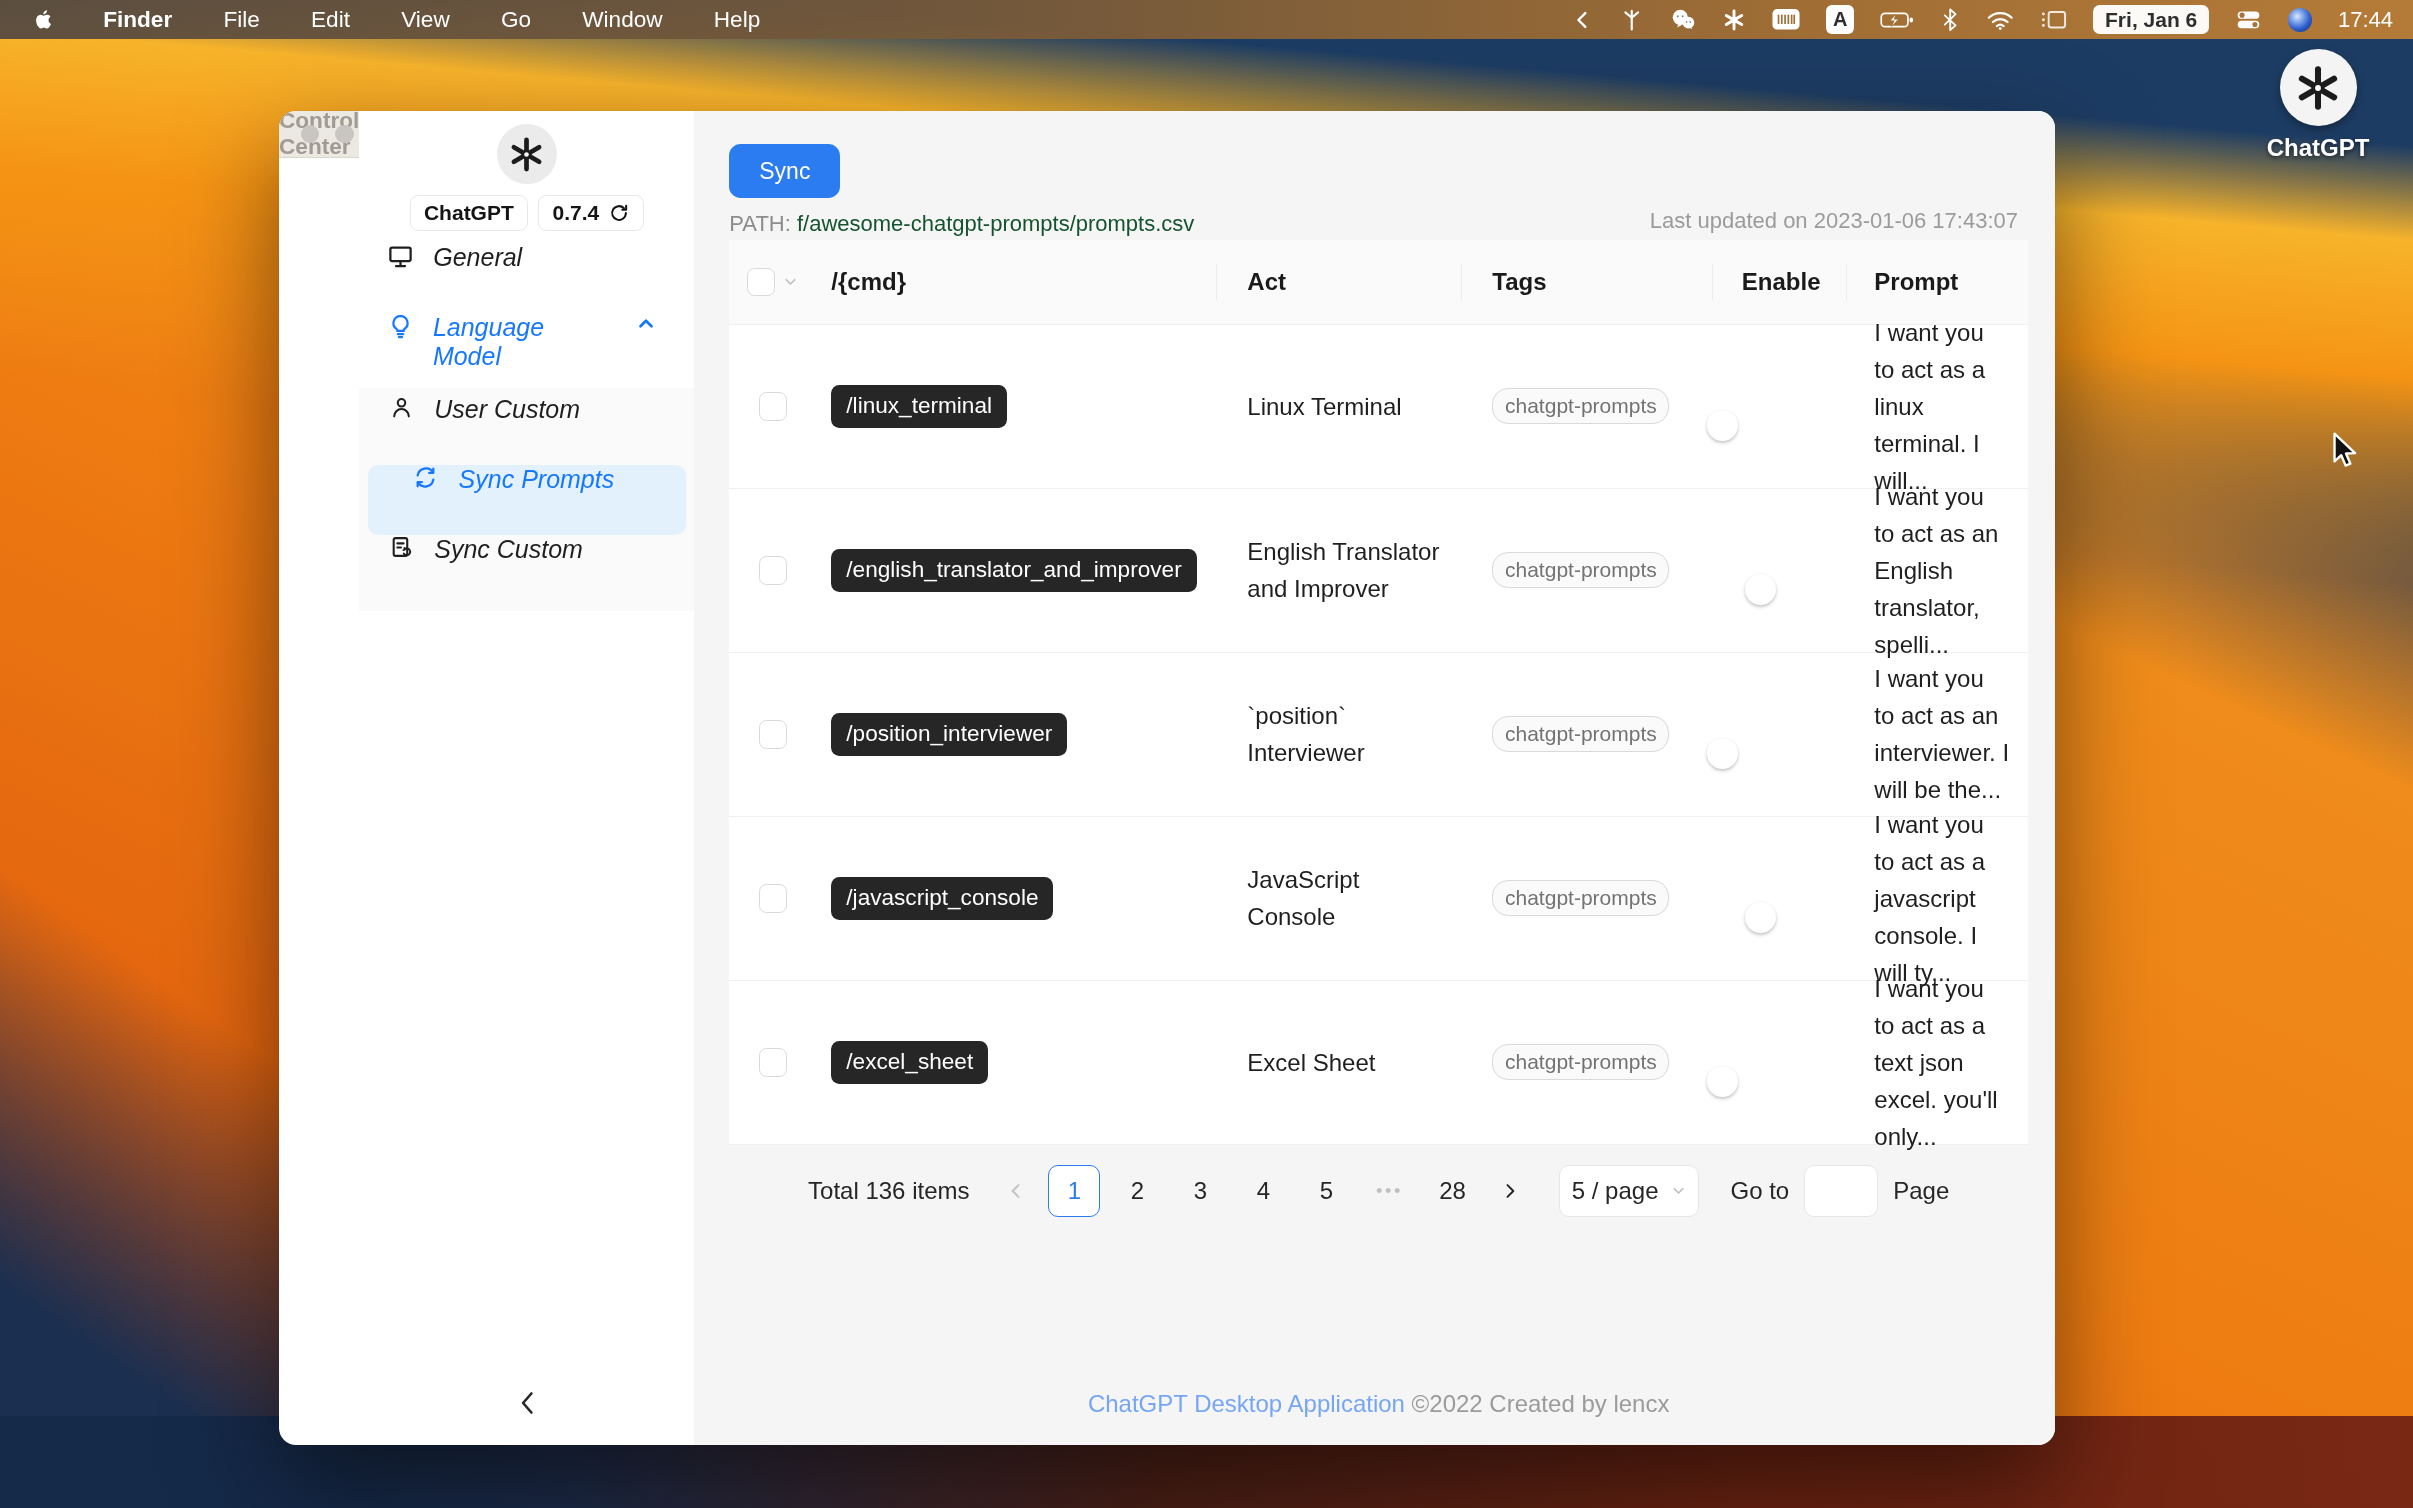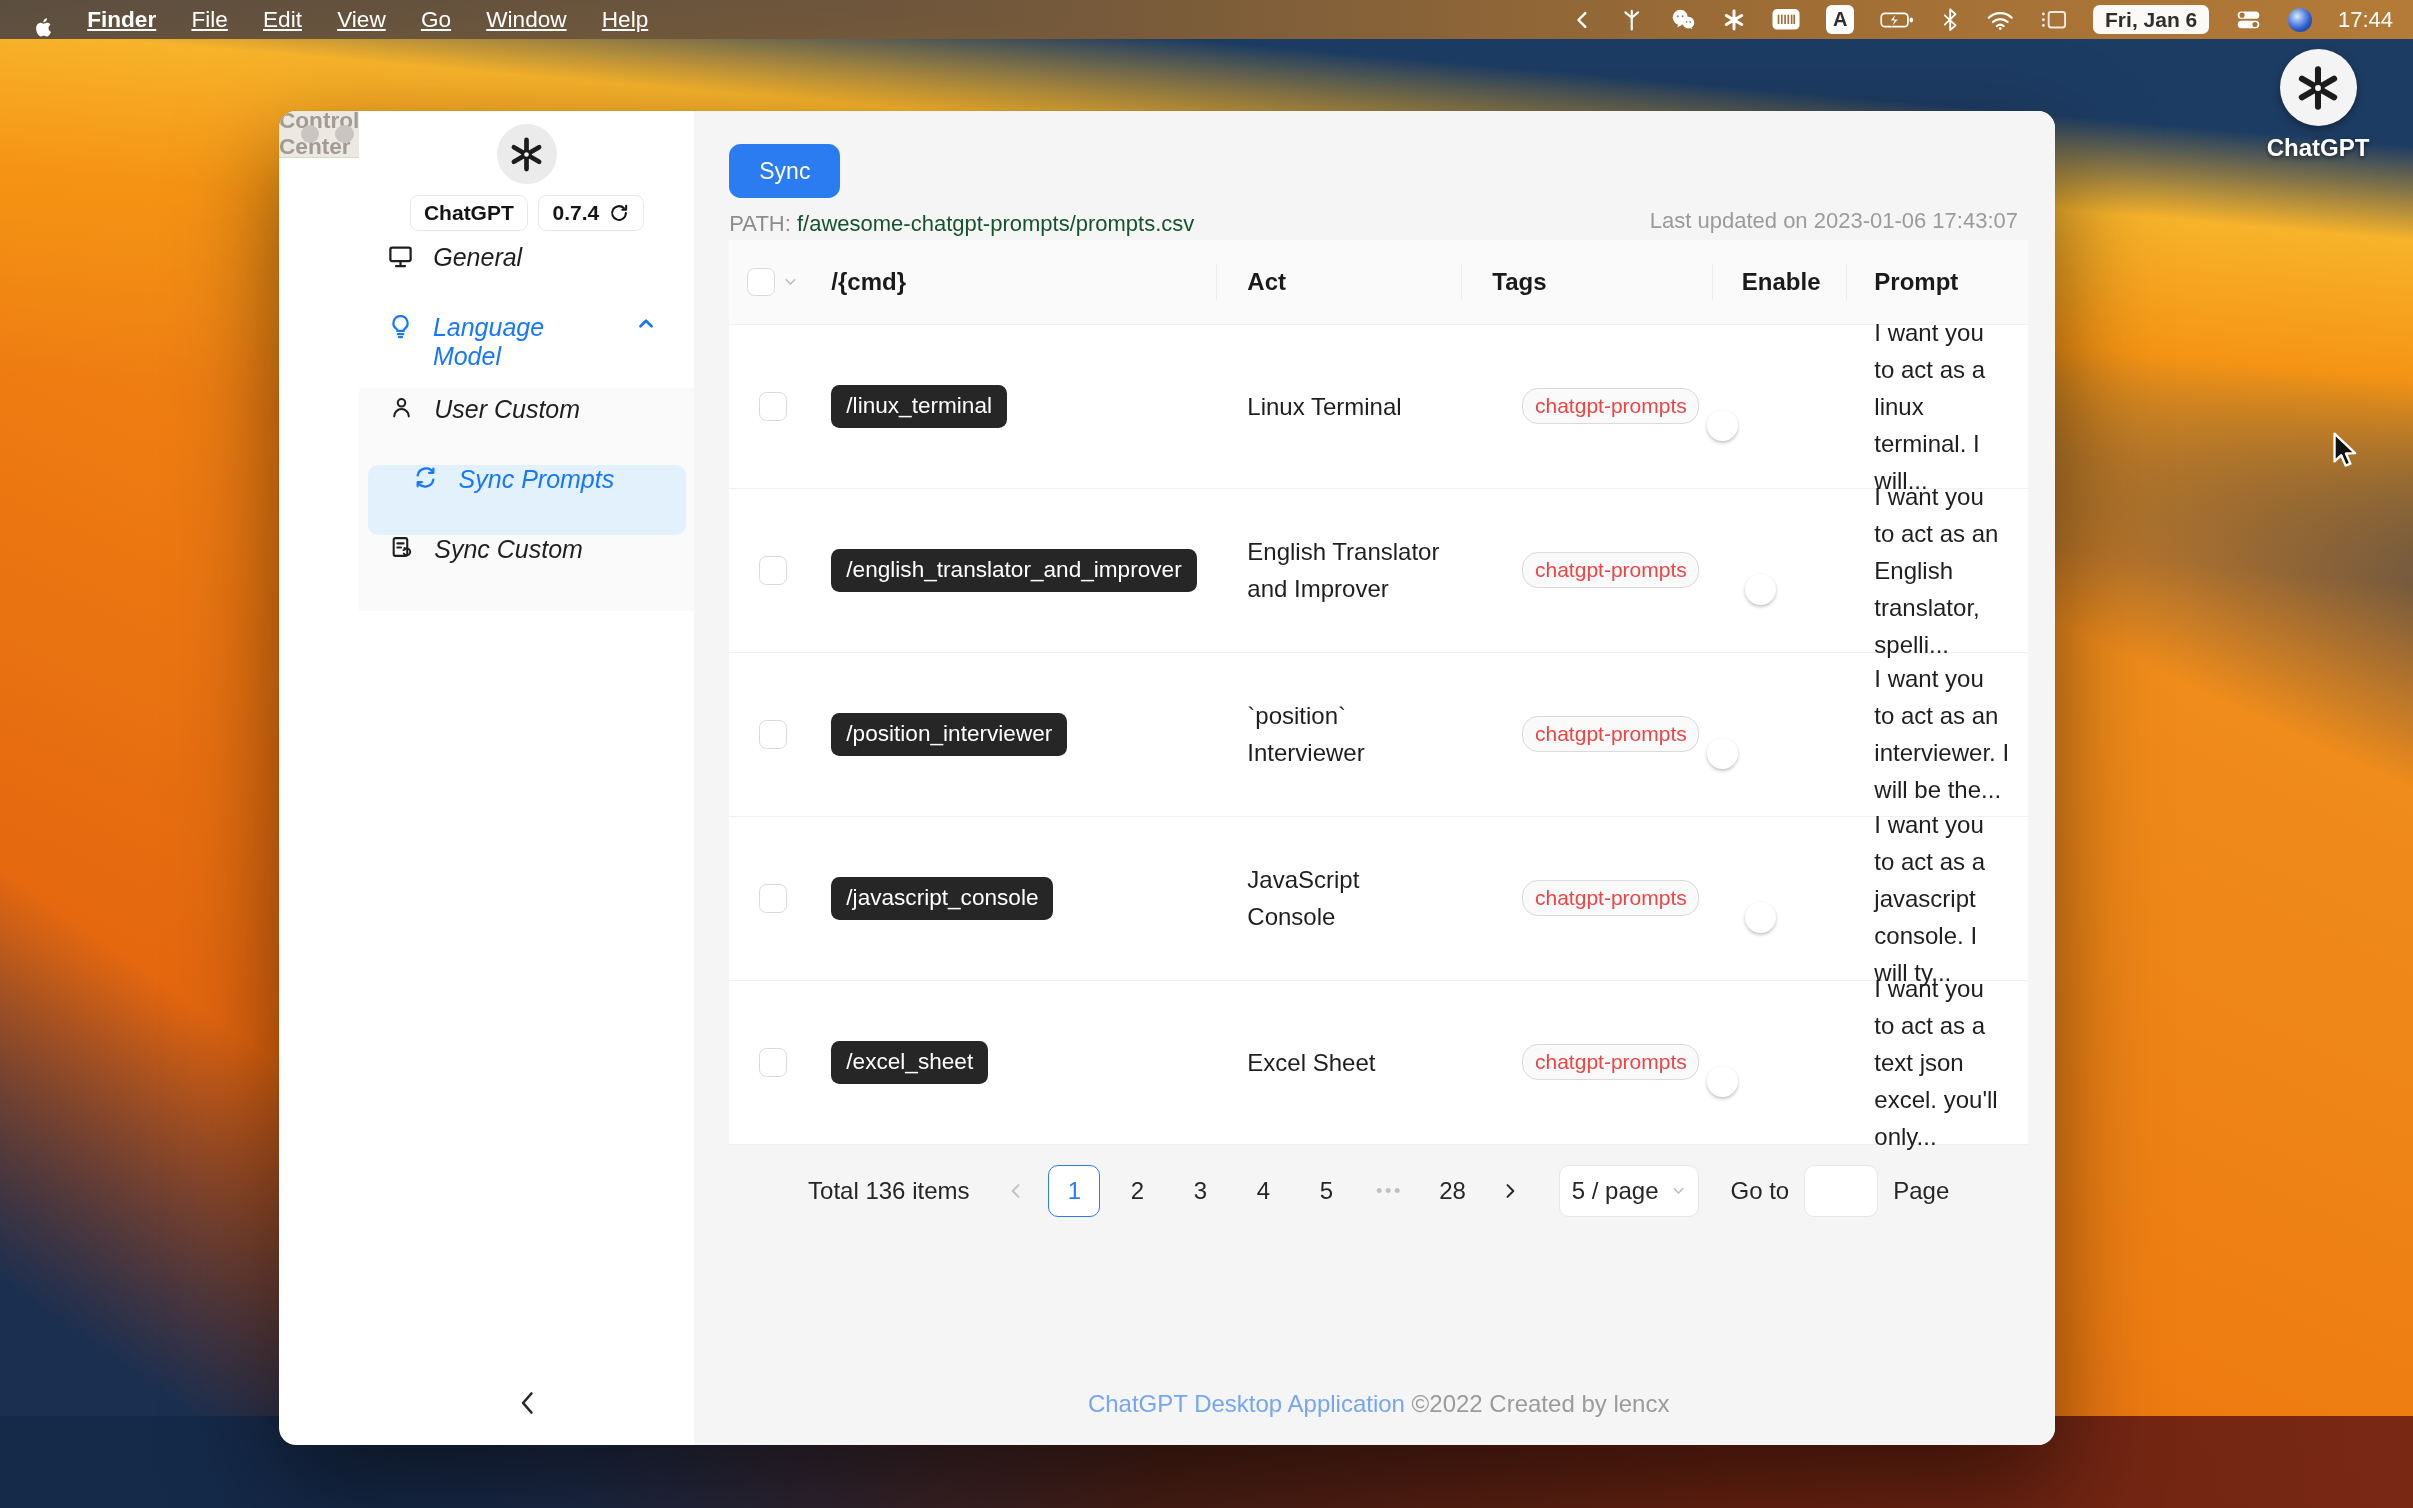--- a/index.html
+++ b/index.html
@@ -14,21 +14,21 @@
   }
   .floor { position:absolute; left:0; right:0; bottom:0; height:92px;
     background: linear-gradient(90deg, #132947 0%, #16294a 24%, #3f1a17 48%, #611d12 72%, #6e2014 100%);
     opacity:.92; }
 
   
   .menubar { position:absolute; top:0; left:0; right:0; height:39px; z-index:50;
     display:flex; align-items:center; padding:0 20px 0 27px; color:#fff;
     background:linear-gradient(90deg, rgba(86,74,64,.95), rgba(125,92,55,.92) 45%, rgba(171,114,49,.92) 75%, rgba(193,128,52,.92));
     font-size:22.6px; }
-  .mb-left { display:flex; align-items:flex-end; gap:0;text-decoration:underline; }
+  .mb-left { display:flex; align-items:center; gap:16px; }
   .mb-item { padding:0 17.6px; line-height:39px; }
   .mb-item.bold { font-weight:bold; }
   .mb-apple { display:flex; align-items:center; padding:0 15px 0 5px; }
   .mb-spacer { flex:1; }
   .mb-right { display:flex; align-items:center; gap:26px; font-size:22px; }
   .mb-right svg { display:block; }
   .date-pill { background:rgba(255,255,255,.96); color:#2e2e2e; border-radius:6.7px;
     padding:2.5px 11.7px; font-size:21px; font-weight:bold; }
   .globe-dot { width:24px; height:24px; border-radius:50%;
     background:radial-gradient(circle at 38% 35%, #dbe9ff 0%, #7fa4e8 28%, #2e5fd0 58%, #0b2a6b 100%); }
@@ -91,22 +91,22 @@
   .col-act { width:245px; flex:0 0 245px; padding-left:30px; padding-right:20px; line-height:37px; position:relative; }
   .col-tags { width:251px; flex:0 0 251px; padding-left:30px; position:relative; }
   .col-enable { width:134px; flex:0 0 134px; padding-left:28.5px; position:relative; }
   .col-prompt { flex:1; padding-left:27px; padding-right:18.4px; line-height:37px; }
   .t-header .col-cmd::after, .t-header .col-act::after, .t-header .col-tags::after,
   .t-header .col-enable::after { content:""; position:absolute; right:0; top:50%; transform:translateY(-50%);
     width:1.7px; height:37px; background:#ececec; }
   .checkbox { width:28.5px; height:28.5px; border:1.7px solid #d9d9d9; border-radius:7.5px; background:#fff; }
   .cmd-pill { display:inline-block; background:#262626; color:#fff; border-radius:8.4px;
     padding:8.4px 15px; font-size:22.6px; white-space:nowrap; }
-  .tag-pill { display:inline-block; border:0.8px solid #d9d9d9; background:#fafafa; color:#ef4444;
-    border-radius:16px; padding:5px 11.7px; font-size:21px; white-space:nowrap;margin-left:30px; }
+  .tag-pill { display:inline-block; border:0.8px solid #d9d9d9; background:#fafafa; color:#737373;
+    border-radius:16px; padding:5px 11.7px; font-size:21px; white-space:nowrap; }
   .switch { width:74px; height:38px; border-radius:19px; background:#c3c3c5; position:relative; cursor:pointer; }
   .switch .knob { position:absolute; top:3.4px; left:3.4px; width:31px; height:31px; border-radius:50%;
     background:#fff; box-shadow:0 1.7px 3.4px rgba(0,0,0,.25); }
   .switch.on { background:#2b7cf1; }
   .switch.on .knob { left:auto; right:3.4px; }
 
   
   .pagination { height:92px; display:flex; align-items:center; justify-content:center;
     gap:11px; font-size:24px; color:#262626; }
   .pg-total { margin-right:15px; }

